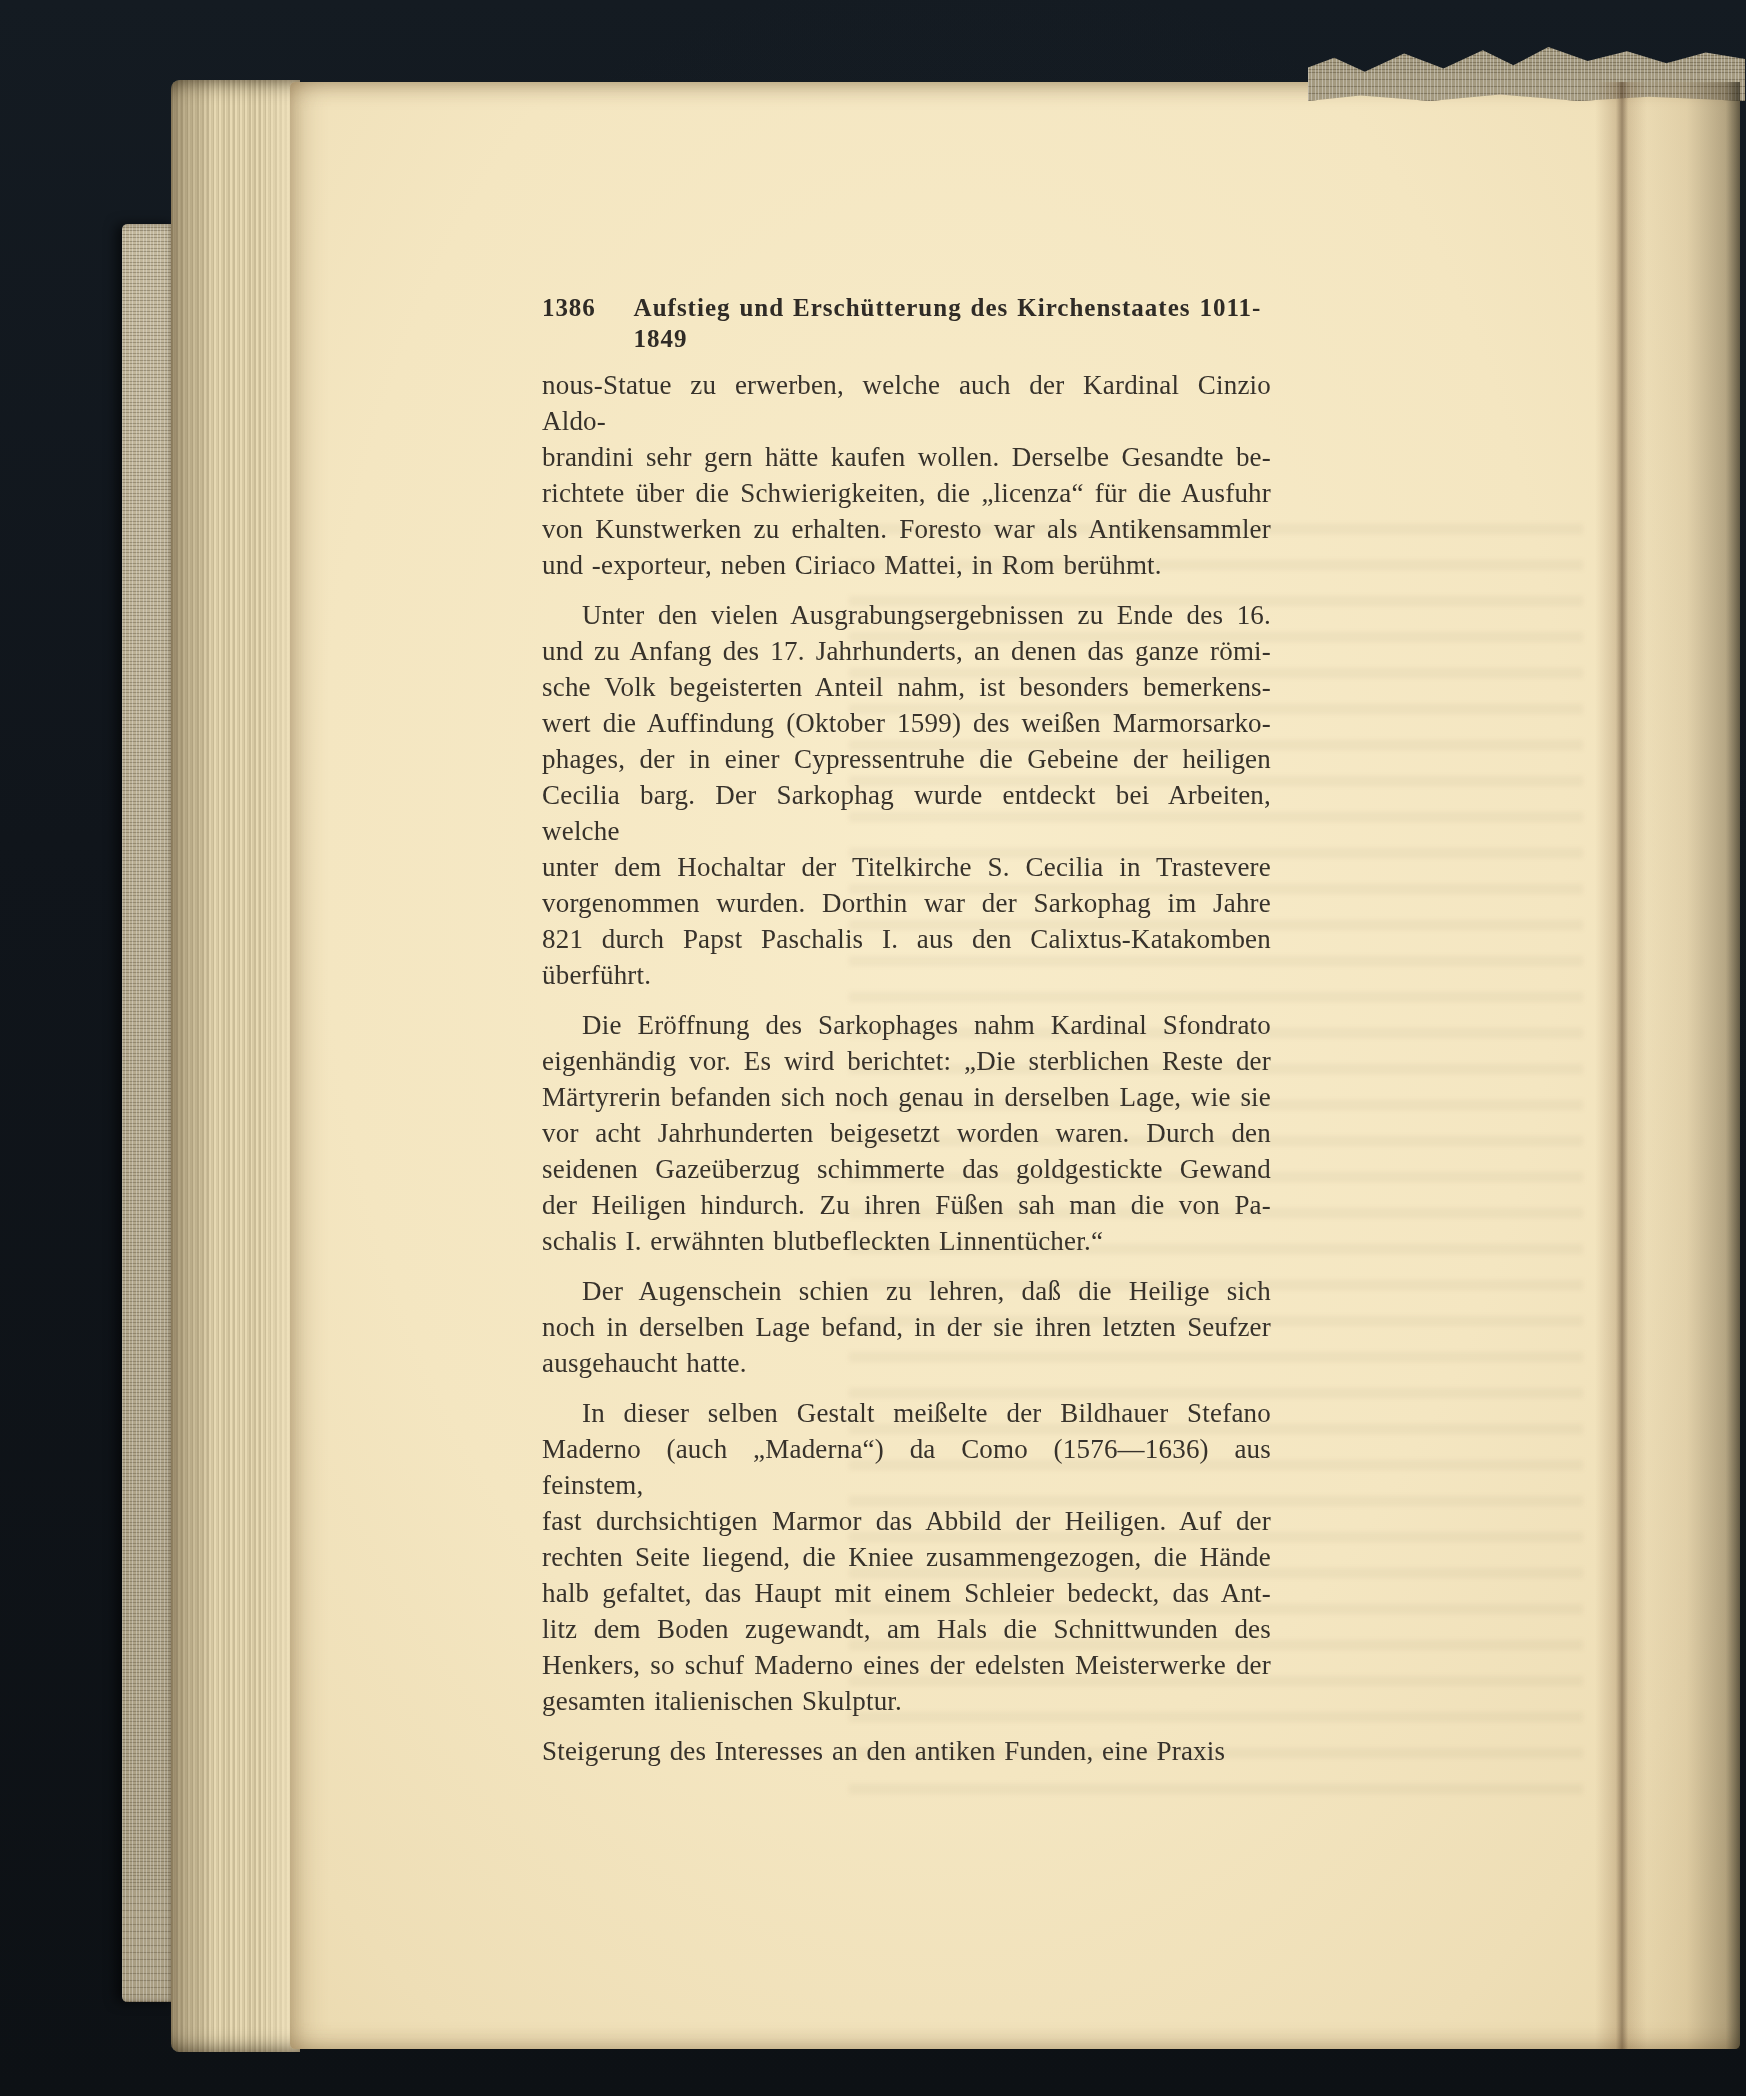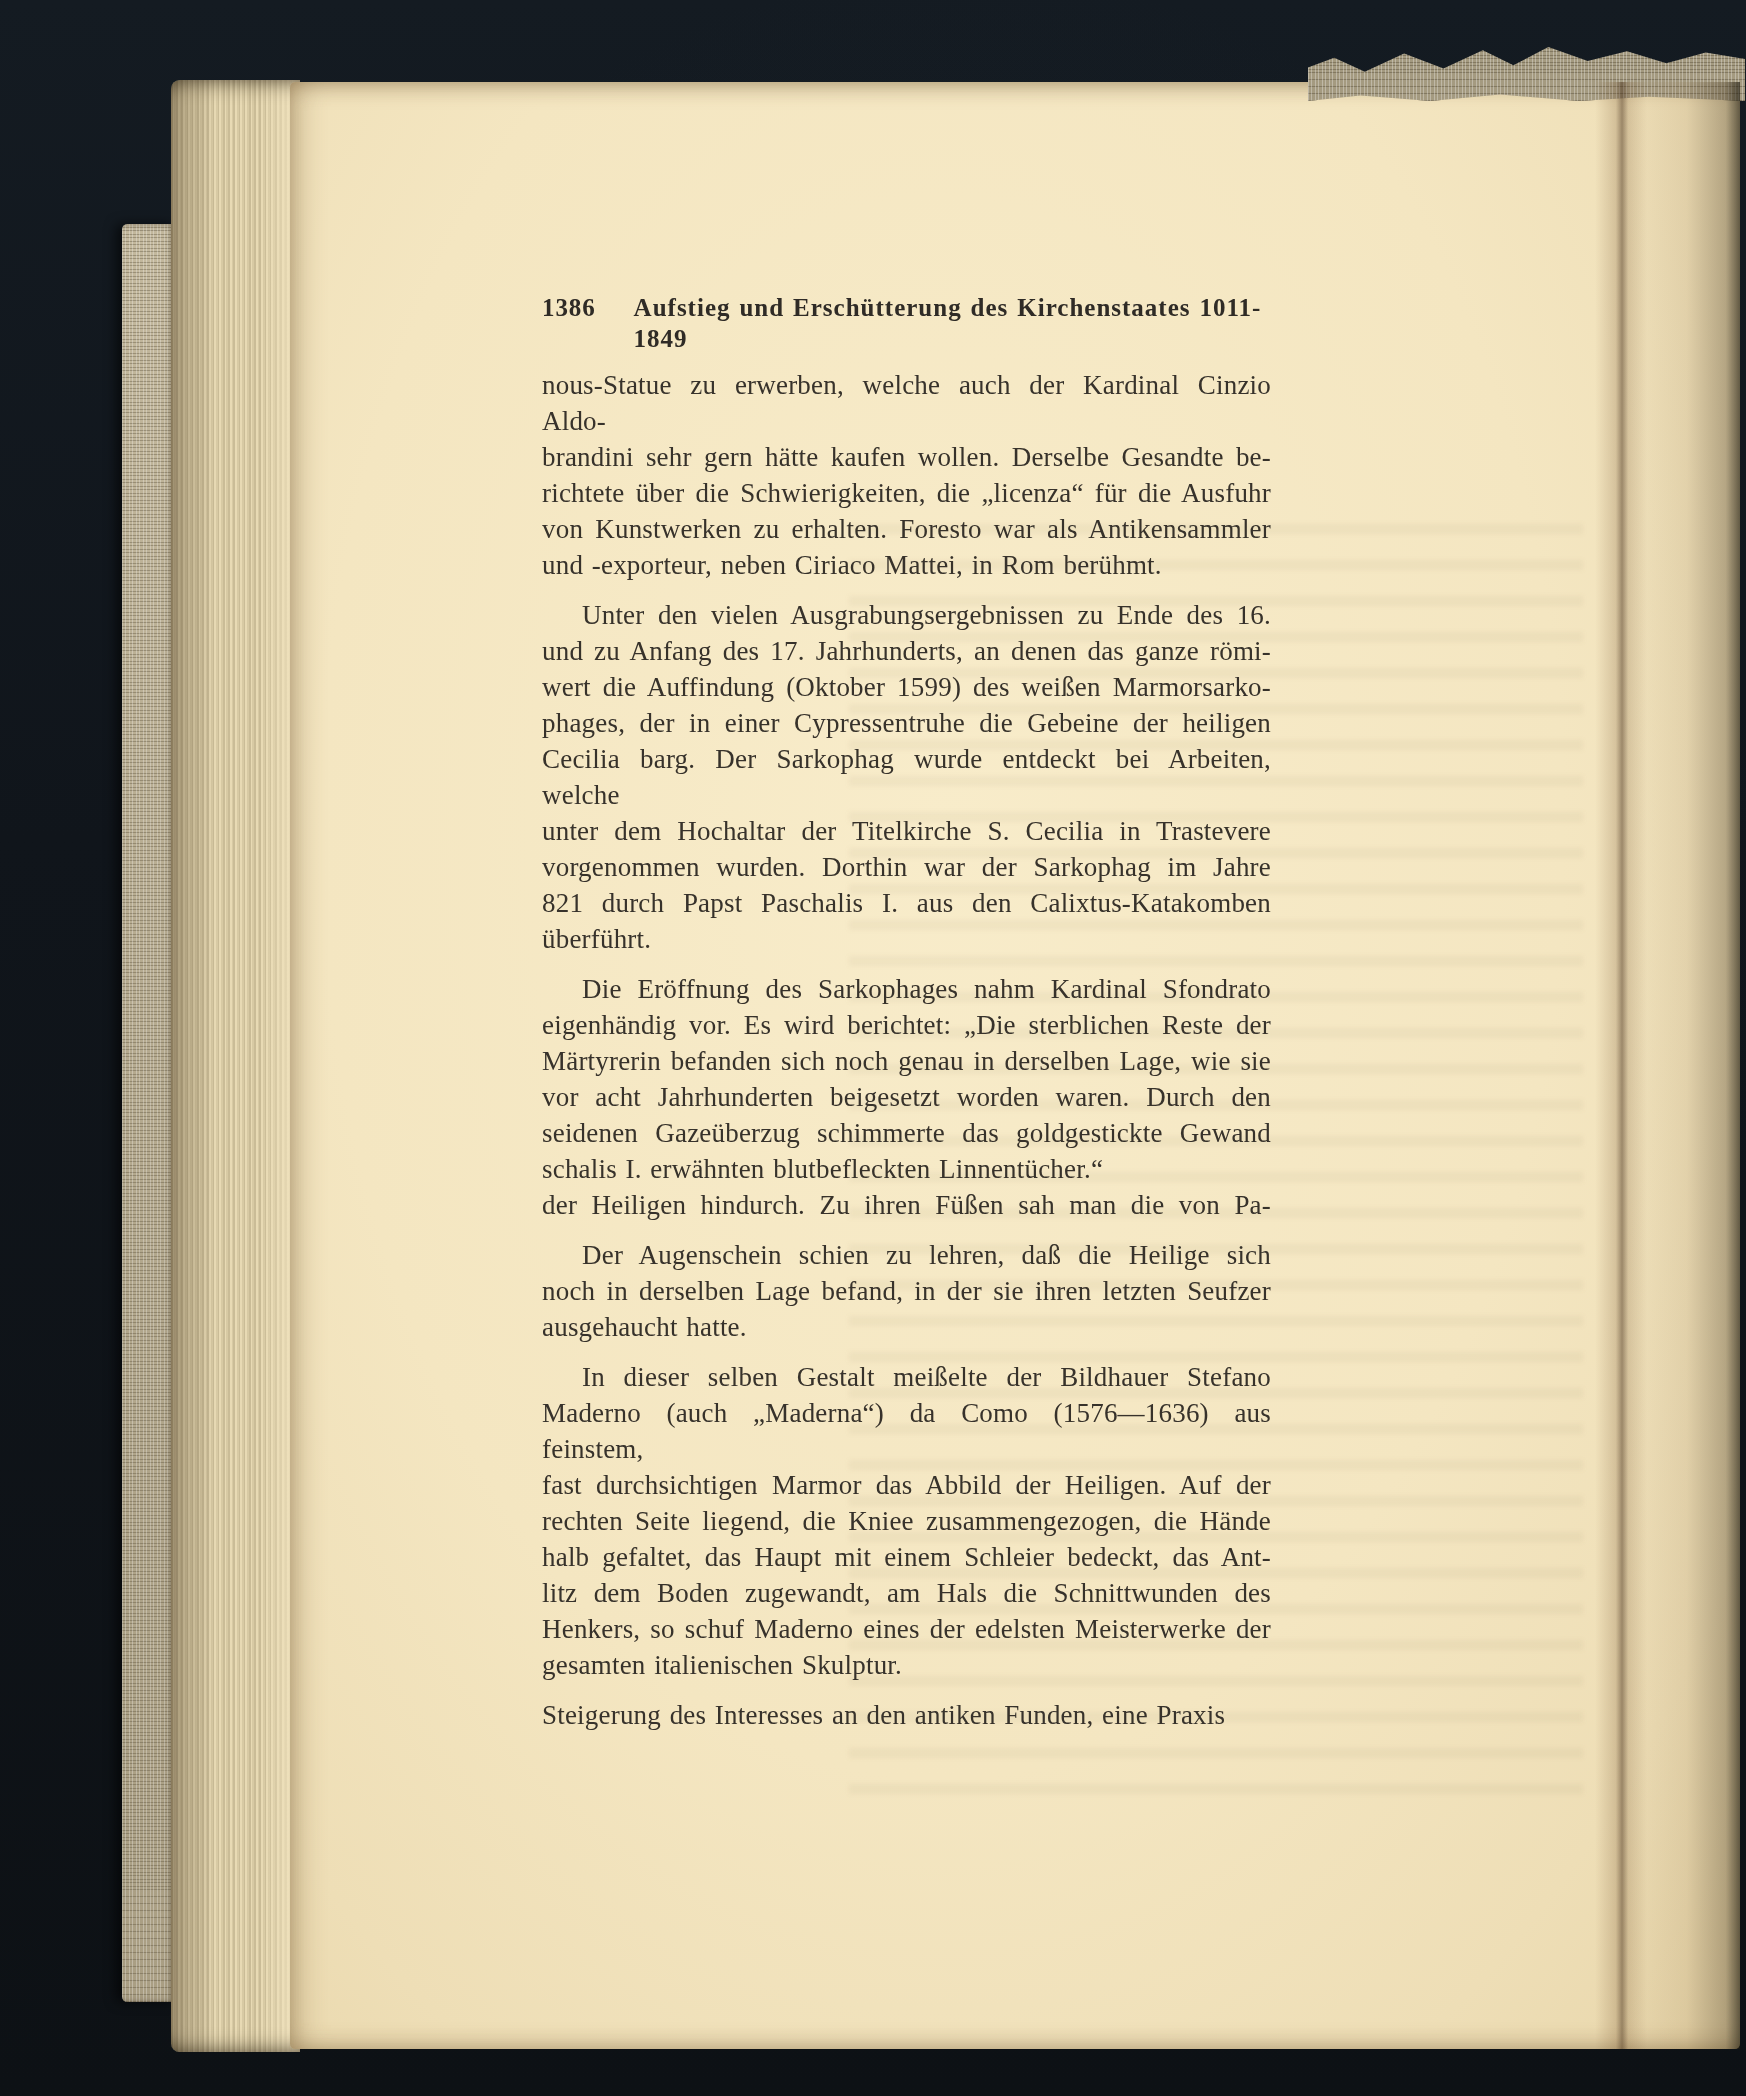--- a/index.html
+++ b/index.html
@@ -121,36 +121,37 @@
       <div class="para">
         <span class="line">nous-Statue zu erwerben, welche auch der Kardinal Cinzio Aldo-</span>
         <span class="line">brandini sehr gern hätte kaufen wollen.  Derselbe Gesandte be-</span>
         <span class="line">richtete über die Schwierigkeiten, die „licenza“ für die Ausfuhr</span>
         <span class="line">von Kunstwerken zu erhalten.  Foresto war als Antikensammler</span>
         <span class="line last">und -exporteur, neben Ciriaco Mattei, in Rom berühmt.</span>
       </div>
       <div class="para">
         <span class="line first-indent">Unter den vielen Ausgrabungsergebnissen zu Ende des 16.</span>
         <span class="line">und zu Anfang des 17. Jahrhunderts, an denen das ganze römi-</span>
+        <span class="line">sche Volk begeisterten Anteil nahm, ist besonders bemerkens-</span>
         <span class="line">wert die Auffindung (Oktober 1599) des weißen Marmorsarko-</span>
         <span class="line">phages, der in einer Cypressentruhe die Gebeine der heiligen</span>
         <span class="line">Cecilia barg. Der Sarkophag wurde entdeckt bei Arbeiten, welche</span>
         <span class="line">unter dem Hochaltar der Titelkirche S. Cecilia in Trastevere</span>
         <span class="line">vorgenommen wurden.  Dorthin war der Sarkophag im Jahre</span>
         <span class="line">821 durch Papst Paschalis I. aus den Calixtus-Katakomben</span>
         <span class="line last">überführt.</span>
       </div>
       <div class="para">
         <span class="line first-indent">Die Eröffnung des Sarkophages nahm Kardinal Sfondrato</span>
         <span class="line">eigenhändig vor. Es wird berichtet: „Die sterblichen Reste der</span>
         <span class="line">Märtyrerin befanden sich noch genau in derselben Lage, wie sie</span>
         <span class="line">vor acht Jahrhunderten beigesetzt worden waren.  Durch den</span>
         <span class="line">seidenen Gazeüberzug schimmerte das goldgestickte Gewand</span>
+        <span class="line">der Heiligen hindurch.  Zu ihren Füßen sah man die von Pa-</span>
         <span class="line last">schalis I. erwähnten blutbefleckten Linnentücher.“</span>
-        <span class="line">der Heiligen hindurch.  Zu ihren Füßen sah man die von Pa-</span>
       </div>
       <div class="para">
         <span class="line first-indent">Der Augenschein schien zu lehren, daß die Heilige sich</span>
         <span class="line">noch in derselben Lage befand, in der sie ihren letzten Seufzer</span>
         <span class="line last">ausgehaucht hatte.</span>
       </div>
       <div class="para">
         <span class="line first-indent">In dieser selben Gestalt meißelte der Bildhauer Stefano</span>
         <span class="line">Maderno (auch „Maderna“) da Como (1576—1636) aus feinstem,</span>
         <span class="line">fast durchsichtigen Marmor das Abbild der Heiligen.  Auf der</span>

